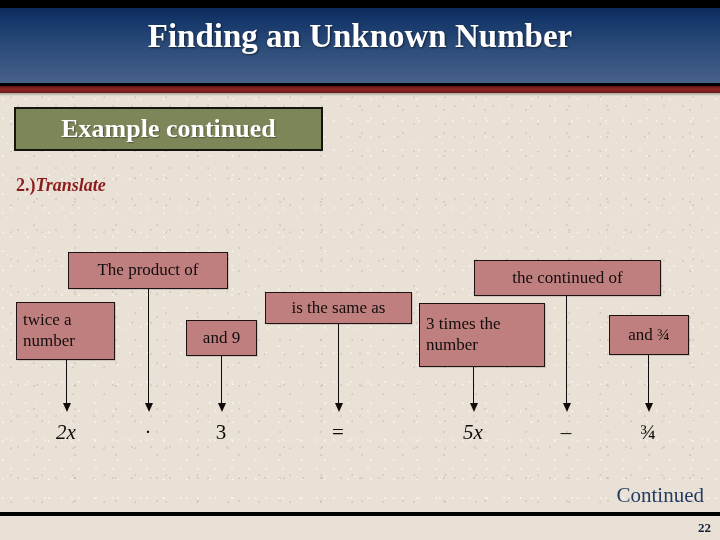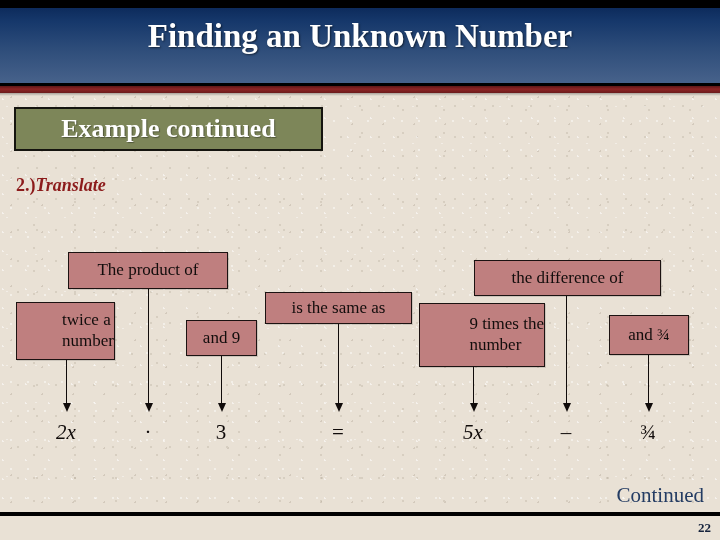--- a/index.html
+++ b/index.html
@@ -100,21 +100,21 @@
     background: #bf7f7f;
     border: 1px solid #1b1211;
     color: #120d0c;
     font-size: 17px;
     line-height: 1.22;
     display: flex;
     align-items: center;
     box-shadow: 1px 1px 0 rgba(0,0,0,.12);
   }
   .callout.center { justify-content: center; }
-  .callout.left   { justify-content: flex-end; padding-left: 12px; }
+  .callout.left   { justify-content: flex-start; padding-left: 6px; }
   .callout span { white-space: pre-line; }
 
   
   .connector {
     position: absolute;
     width: 1px;
     background: #100b0a;
   }
   .arrowhead {
     position: absolute;
@@ -205,26 +205,26 @@
         <span>and 9</span>
       </div>
       <div class="connector" style="left: 221px; top: 356px; height: 47px;"></div>
       <div class="arrowhead" style="left: 217.5px; top: 403px;"></div>
       <div class="callout center" style="left: 265px; top: 292px; width: 147px; height: 32px;">
         <span>is the same as</span>
       </div>
       <div class="connector" style="left: 338px; top: 324px; height: 79px;"></div>
       <div class="arrowhead" style="left: 334.5px; top: 403px;"></div>
       <div class="callout center" style="left: 474px; top: 260px; width: 187px; height: 36px;">
-        <span>the difference of</span>
+        <span>the continued of</span>
       </div>
       <div class="connector" style="left: 566px; top: 296px; height: 107px;"></div>
       <div class="arrowhead" style="left: 562.5px; top: 403px;"></div>
       <div class="callout left" style="left: 419px; top: 303px; width: 126px; height: 64px;">
-        <span>9 times the
+        <span>3 times the
 number</span>
       </div>
       <div class="connector" style="left: 473px; top: 367px; height: 36px;"></div>
       <div class="arrowhead" style="left: 469.5px; top: 403px;"></div>
       <div class="callout center" style="left: 609px; top: 315px; width: 80px; height: 40px;">
         <span>and ¾</span>
       </div>
       <div class="connector" style="left: 648px; top: 355px; height: 48px;"></div>
       <div class="arrowhead" style="left: 644.5px; top: 403px;"></div>
     </div>

